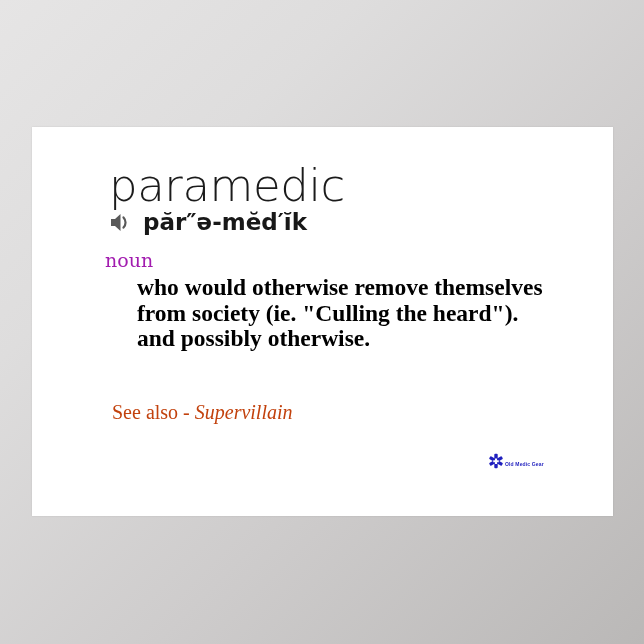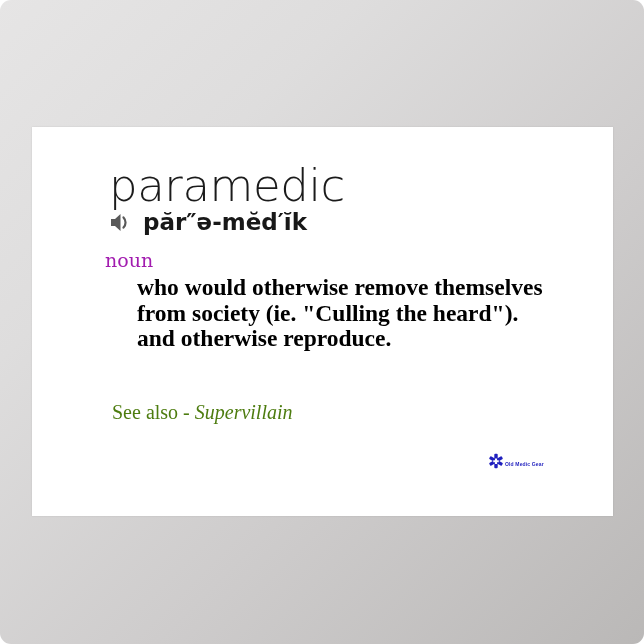--- a/index.html
+++ b/index.html
@@ -11,21 +11,20 @@
     height: 644px;
     overflow: hidden;
     font-family: "Liberation Sans", sans-serif;
   }
 
   #canvas {
     position: relative;
     width: 644px;
     height: 644px;
     background: linear-gradient(135deg, #e6e5e5 0%, #dedddd 28%, #cecccc 62%, #bab8b7 100%);
-    border-radius: 11px;
   }
 
   
   #poster {
     position: absolute;
     left: 32px;
     top: 127px;
     width: 581px;
     height: 389px;
     background: #ffffff;
@@ -100,21 +99,21 @@
   }
 
   
   .see-also {
     position: absolute;
     left: 80px;
     top: 275px;
     font-family: "Liberation Serif", serif;
     font-size: 20px;
     line-height: 1;
-    color: #4d7c0f;
+    color: #c2410c;
     white-space: nowrap;
   }
   .see-also .ref {
     font-style: italic;
   }
 
   
   .brand {
     position: absolute;
     left: 456px;
@@ -154,21 +153,21 @@
         <path d="M14.5 5.4 A7.4 7.4 0 0 1 14.5 15.6" fill="none" stroke="#595959" stroke-width="2.2" stroke-linecap="round"></path>
       </svg>
       <span class="pron-text">păr″ə-mĕd′ĭk</span>
     </div>
 
     <div class="pos">noun</div>
 
     <div class="definition">
       <div class="line">who would otherwise remove themselves</div>
       <div class="line">from society (ie. "Culling the heard").</div>
-      <div class="line">and otherwise reproduce.</div>
+      <div class="line">and possibly otherwise.</div>
     </div>
 
     <div class="see-also">
       <span>See also -</span>
       <span class="ref">Supervillain</span>
     </div>
 
     <div class="brand">
       <svg class="brand-mark" viewBox="0 0 32 32">
         <g fill="#1f1fbe">

